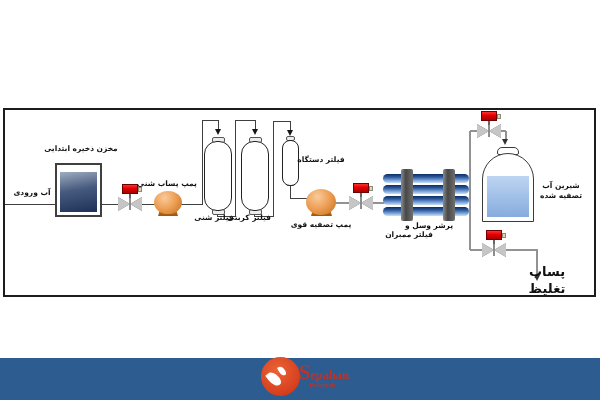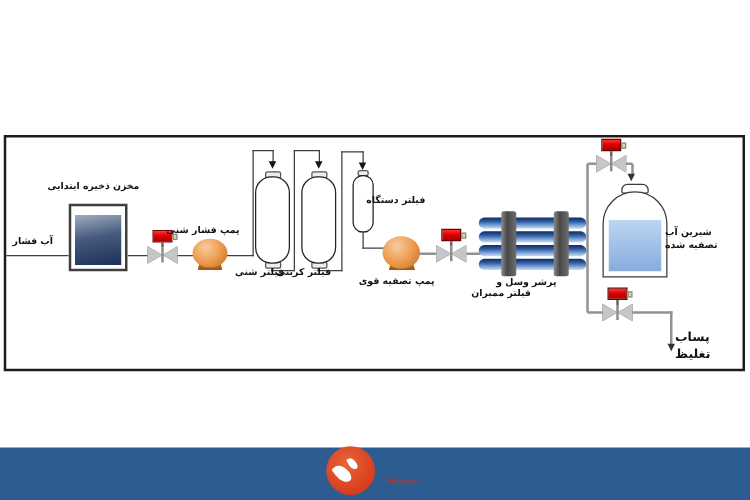--- a/index.html
+++ b/index.html
@@ -3,21 +3,21 @@
 <meta charset="utf-8">
 <style>
   html,body{margin:0;padding:0;background:#fff;}
   .page{position:relative;width:600px;height:400px;background:#fff;overflow:hidden;
         font-family:"DejaVu Sans",sans-serif;}
   .abs{position:absolute;}
   .frame{position:absolute;left:3px;top:108px;width:593px;height:189px;
          border:2px solid #1c1c1c;box-sizing:border-box;background:#fff;}
   
   .lbl{position:absolute;font:bold 7.5px/1.3 "DejaVu Sans",sans-serif;color:#111;
-       text-align:left;direction:rtl;}
+       text-align:center;direction:rtl;}
   
   .pp{position:absolute;background:#3f3f3f;}
   .ppg{position:absolute;background:#929292;}
   .arr{position:absolute;width:0;height:0;border-left:3.5px solid transparent;
        border-right:3.5px solid transparent;border-top:6px solid #151515;}
   
   .valve{position:absolute;width:28px;height:27px;}
   .v-box{position:absolute;left:6px;top:0;width:16px;height:10px;box-sizing:border-box;
          background:linear-gradient(180deg,#ff3030 0%,#e00000 45%,#a80000 100%);
          border:1px solid #6d0000;}
@@ -180,33 +180,34 @@
     <div class="tube" style="top:35px"></div>
     <div class="strap" style="left:18px"></div>
     <div class="strap" style="left:60px"></div>
   </div>
 
   <div class="t2-lid"></div>
   <div class="tank2">
     <div class="t2-water"></div>
   </div>
 
-  <div class="lbl" style="left:10px;top:188px;width:44px">آب فشار</div>
+  <div class="lbl" style="left:10px;top:188px;width:44px">آب ورودی</div>
   <div class="lbl" style="left:38px;top:144px;width:86px">مخزن ذخیره ابتدایی</div>
-  <div class="lbl" style="left:133px;top:179px;width:68px">پمپ فشار شنی</div>
+  <div class="lbl" style="left:133px;top:179px;width:68px">پمپ پساب شنی</div>
   <div class="lbl" style="left:188px;top:212.5px;width:52px">فیلتر شنی</div>
   <div class="lbl" style="left:221px;top:212.5px;width:56px">فیلتر کربنی</div>
   <div class="lbl" style="left:293px;top:155px;width:56px">فیلتر دستگاه</div>
   <div class="lbl" style="left:287px;top:220px;width:68px">پمپ تصفیه قوی</div>
   <div class="lbl" style="left:397px;top:221px;width:64px">پرشر وسل و</div>
   <div class="lbl" style="left:377px;top:230px;width:64px">فیلتر ممبران</div>
   <div class="lbl" style="left:532px;top:181px;width:58px">شیرین آب</div>
   <div class="lbl" style="left:532px;top:191px;width:58px">تصفیه شده</div>
-  <div class="lbl" style="left:540px;top:264px;width:52px;font-size:10px">پساب تغلیظ</div>
+  <div class="lbl" style="left:521px;top:264px;width:52px;font-size:13px">پساب تغلیظ</div>
 
   <div class="footer"></div>
   <div class="logo-c">
     <div class="petal1"></div>
     <div class="petal2"></div>
   </div>
+  <div class="brand">Sepahan</div>
   <div class="brand-sub">Palayesh</div>
 
 </div>
 
 </body></html>

